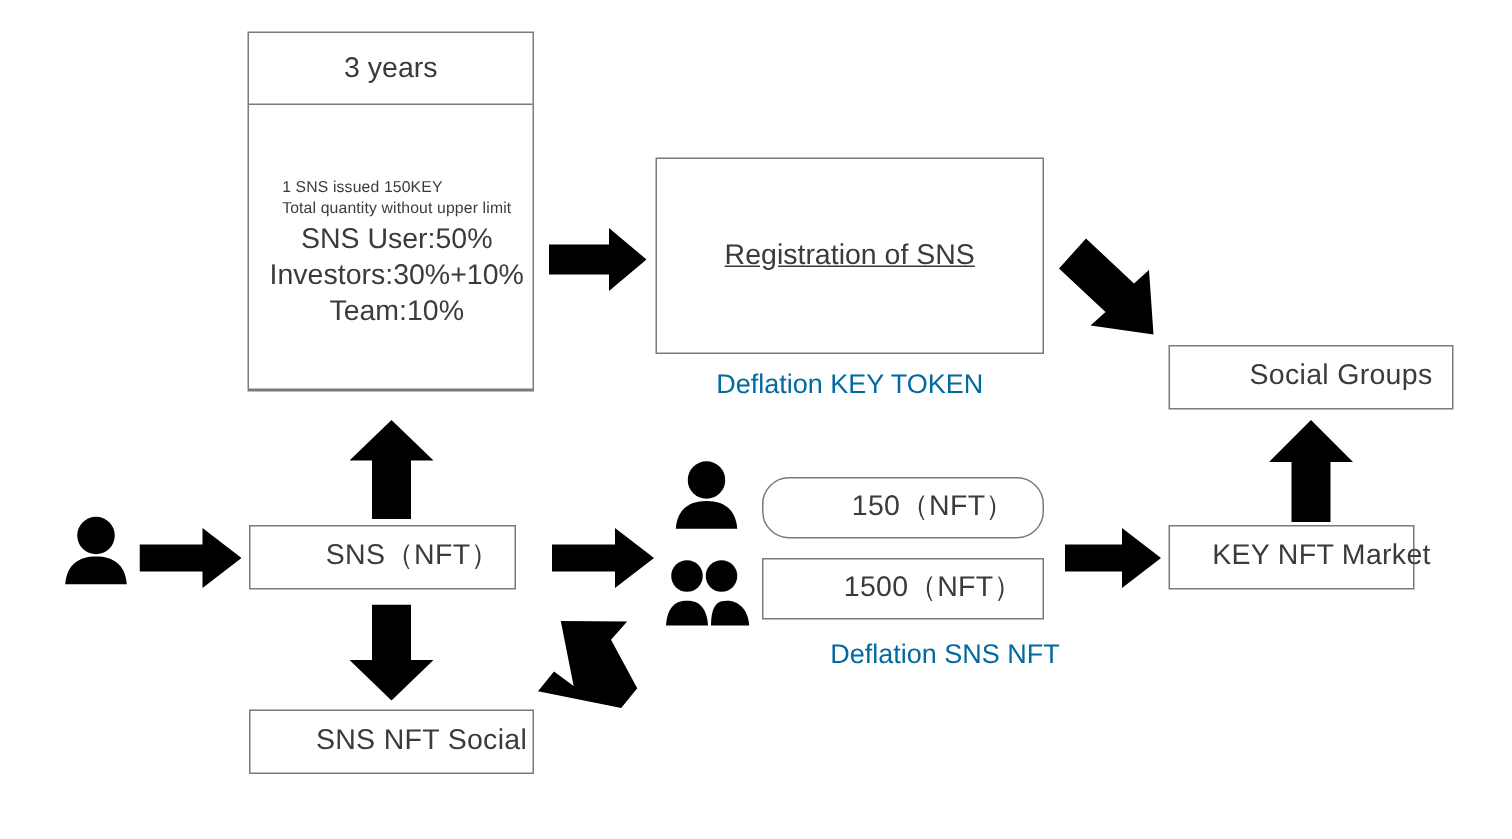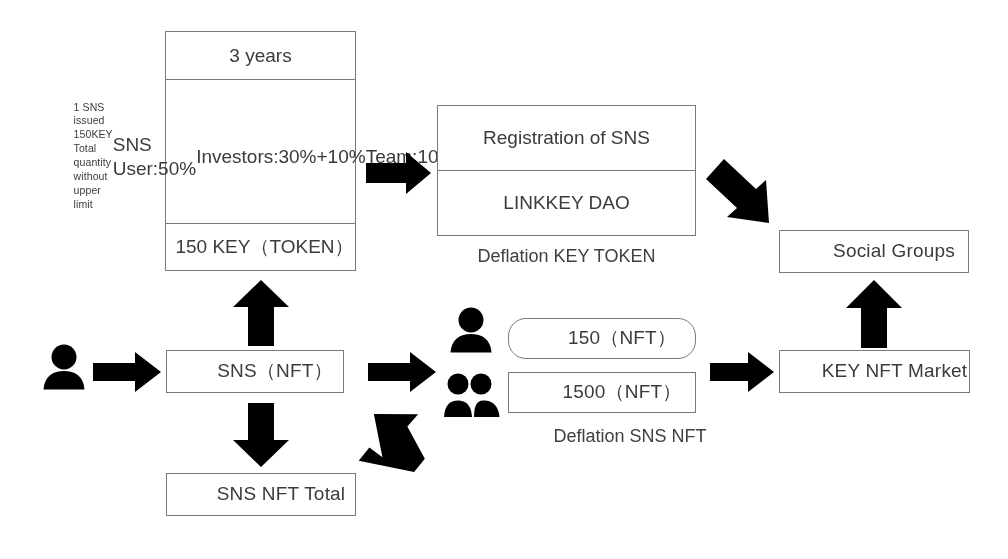--- a/index.html
+++ b/index.html
@@ -33,21 +33,21 @@
   .box-label {
     font-size: 19px;
     line-height: 1.2;
     white-space: nowrap;
     letter-spacing: 0.2px;
   }
   
   #token-stack {
     position: absolute;
     left: 165px;
-    top: 31px;
+    top: 21px;
     width: 191px;
     height: 240px;
     box-sizing: border-box;
     border: 1.5px solid #7a7a7a;
     background: #fff;
     display: flex;
     flex-direction: column;
   }
   #token-stack .cell {
     box-sizing: border-box;
@@ -57,21 +57,21 @@
     color: #3b3b3b;
   }
   #token-head {
     height: 48px;
     border-bottom: 1.5px solid #7a7a7a;
     font-size: 19px;
   }
   #token-body {
     flex: 1;
     border-bottom: 1.5px solid #7a7a7a;
-    flex-direction: row;
+    flex-direction: column;
     align-items: flex-start;
     justify-content: flex-start;
     padding: 9px 0 0 8px;
   }
   #token-foot {
     height: 46px;
     font-size: 19px;
     justify-content: flex-start;
     padding-left: 8px;
   }
@@ -102,27 +102,28 @@
     flex-direction: column;
   }
   #flow-stack .cell {
     flex: 1;
     display: flex;
     align-items: center;
     justify-content: center;
     font-size: 19px;
     color: #3b3b3b;
     box-sizing: border-box;
+    text-decoration: underline;
   }
   #flow-stack .cell + .cell { border-top: 1.5px solid #7a7a7a; }
 
   .caption {
     position: absolute;
     font-size: 18px;
-    color: #404040;
+    color: #0369a1;
     white-space: nowrap;
   }
   
   .person-icon { position: absolute; }
   
   .arrow { position: absolute; }
   .arrow svg { display: block; }
 </style>
 </head>
 <body>
@@ -133,56 +134,50 @@
     <div class="cell" id="token-head">
       <span>3 years</span>
     </div>
     <div class="cell" id="token-body">
       <div class="fineprint" style="white-space:pre-wrap;">1 SNS issued 150KEY
 Total quantity without upper limit</div>
       <div class="alloc">SNS User:50%</div>
       <div class="alloc">Investors:30%+10%</div>
       <div class="alloc">Team:10%</div>
     </div>
-    <div class="cell" id="token-foot">
-      <span>150 KEY（TOKEN）</span>
-    </div>
   </div>
 
   <div id="flow-stack">
     <div class="cell">
       <span>Registration of SNS</span>
     </div>
-    <div class="cell">
-      <span>LINKKEY DAO</span>
-    </div>
   </div>
   <div class="caption" style="left:437px; top:246px; width:259px; text-align:center;">Deflation KEY TOKEN</div>
 
   <div class="box" style="left:779px; top:230px; width:190px; height:43px;">
     <span class="box-label">Social Groups</span>
   </div>
 
   <div class="box" style="left:166px; top:350px; width:178px; height:43px;">
     <span class="box-label">SNS（NFT）</span>
   </div>
 
   <div class="box" style="left:166px; top:473px; width:190px; height:43px;">
-    <span class="box-label">SNS NFT Total</span>
+    <span class="box-label">SNS NFT Social</span>
   </div>
 
   <div class="box" style="left:508px; top:318px; width:188px; height:41px;border-radius:18px;">
     <span class="box-label">150（NFT）</span>
   </div>
   <div class="box" style="left:508px; top:372px; width:188px; height:41px;">
     <span class="box-label">1500（NFT）</span>
   </div>
   <div class="caption" style="left:536px; top:426px; width:188px; text-align:center;">Deflation SNS NFT</div>
 
-  <div class="box" style="left:779px; top:350px; width:191px; height:43px;">
+  <div class="box" style="left:779px; top:350px; width:164px; height:43px;">
     <span class="box-label">KEY NFT Market</span>
   </div>
 
   <div class="person-icon" style="left:42px; top:344px; width:44px; height:46px;">
     <svg viewBox="0 0 44 46" width="44" height="46">
       <circle cx="22" cy="13" r="12.5" fill="#000"></circle>
       <path d="M1.5 45.5 C2.5 32 11 27 22 27 C33 27 41.5 32 42.5 45.5 Z" fill="#000"></path>
     </svg>
   </div>
 

